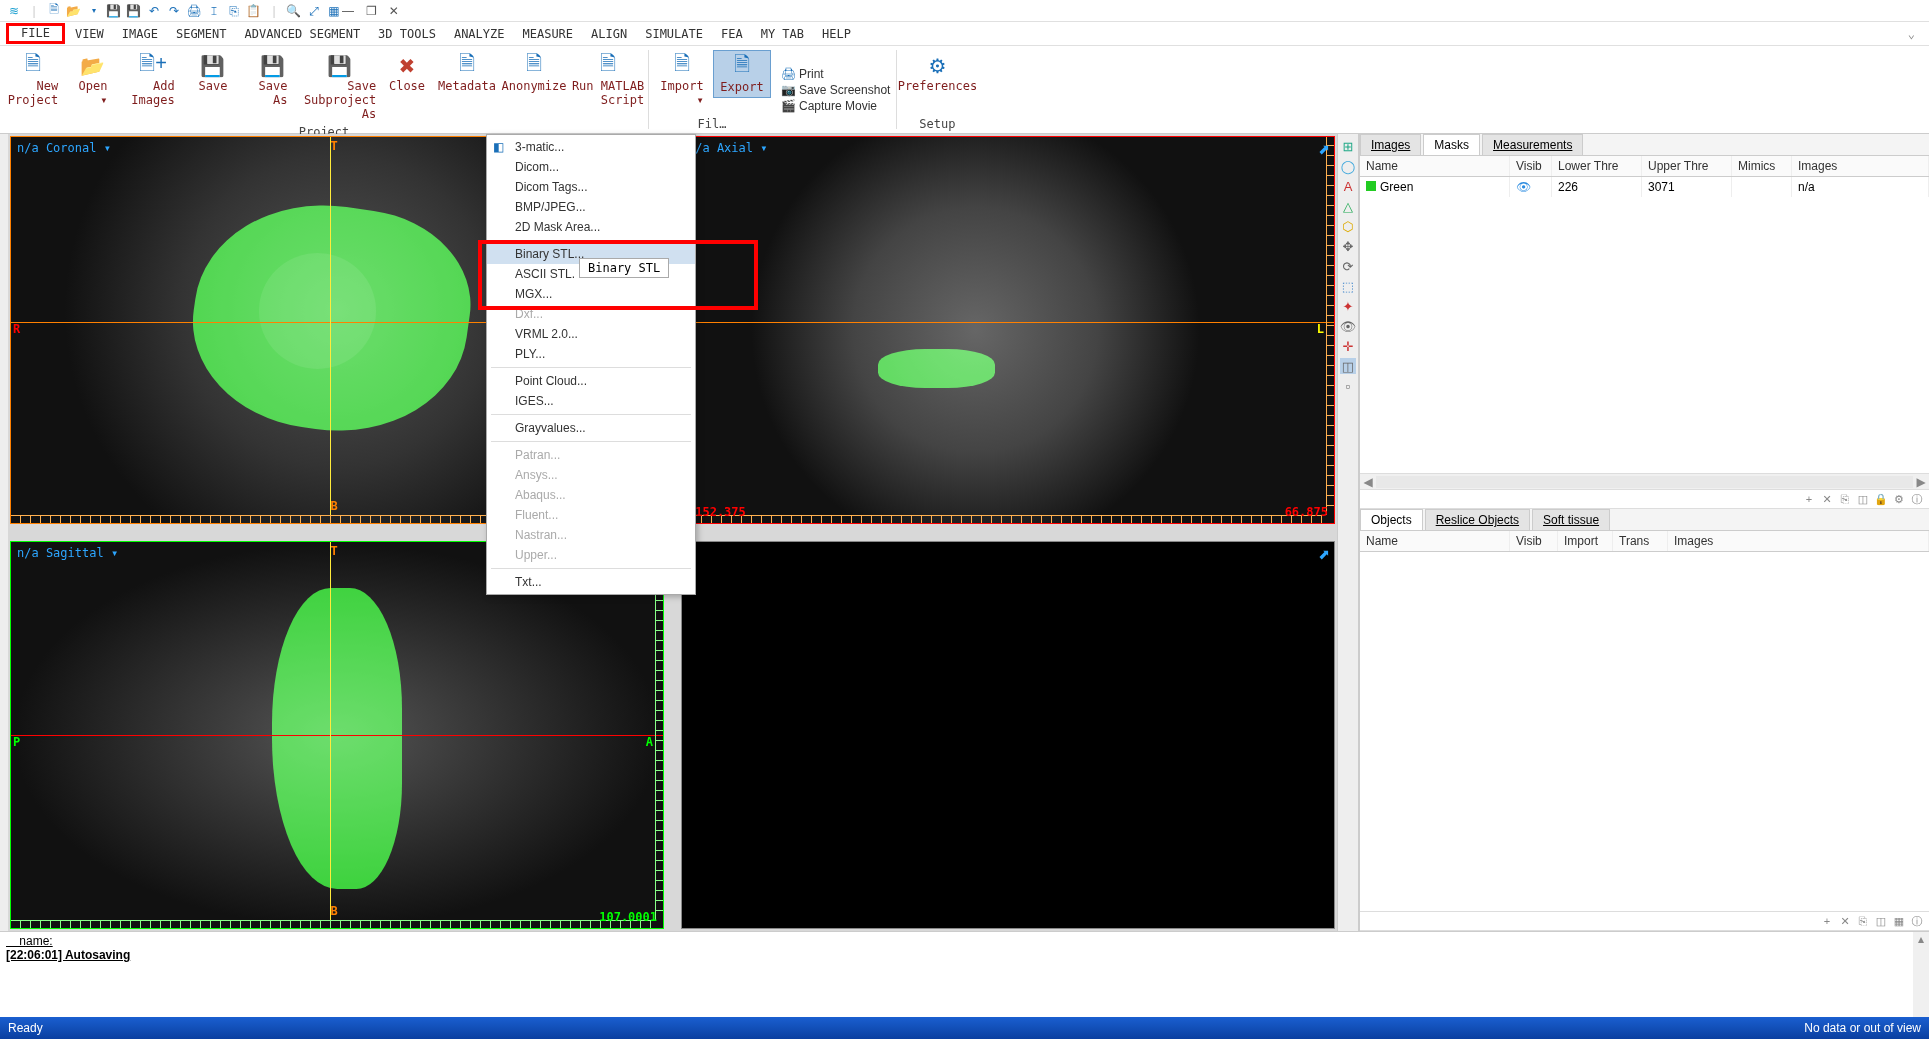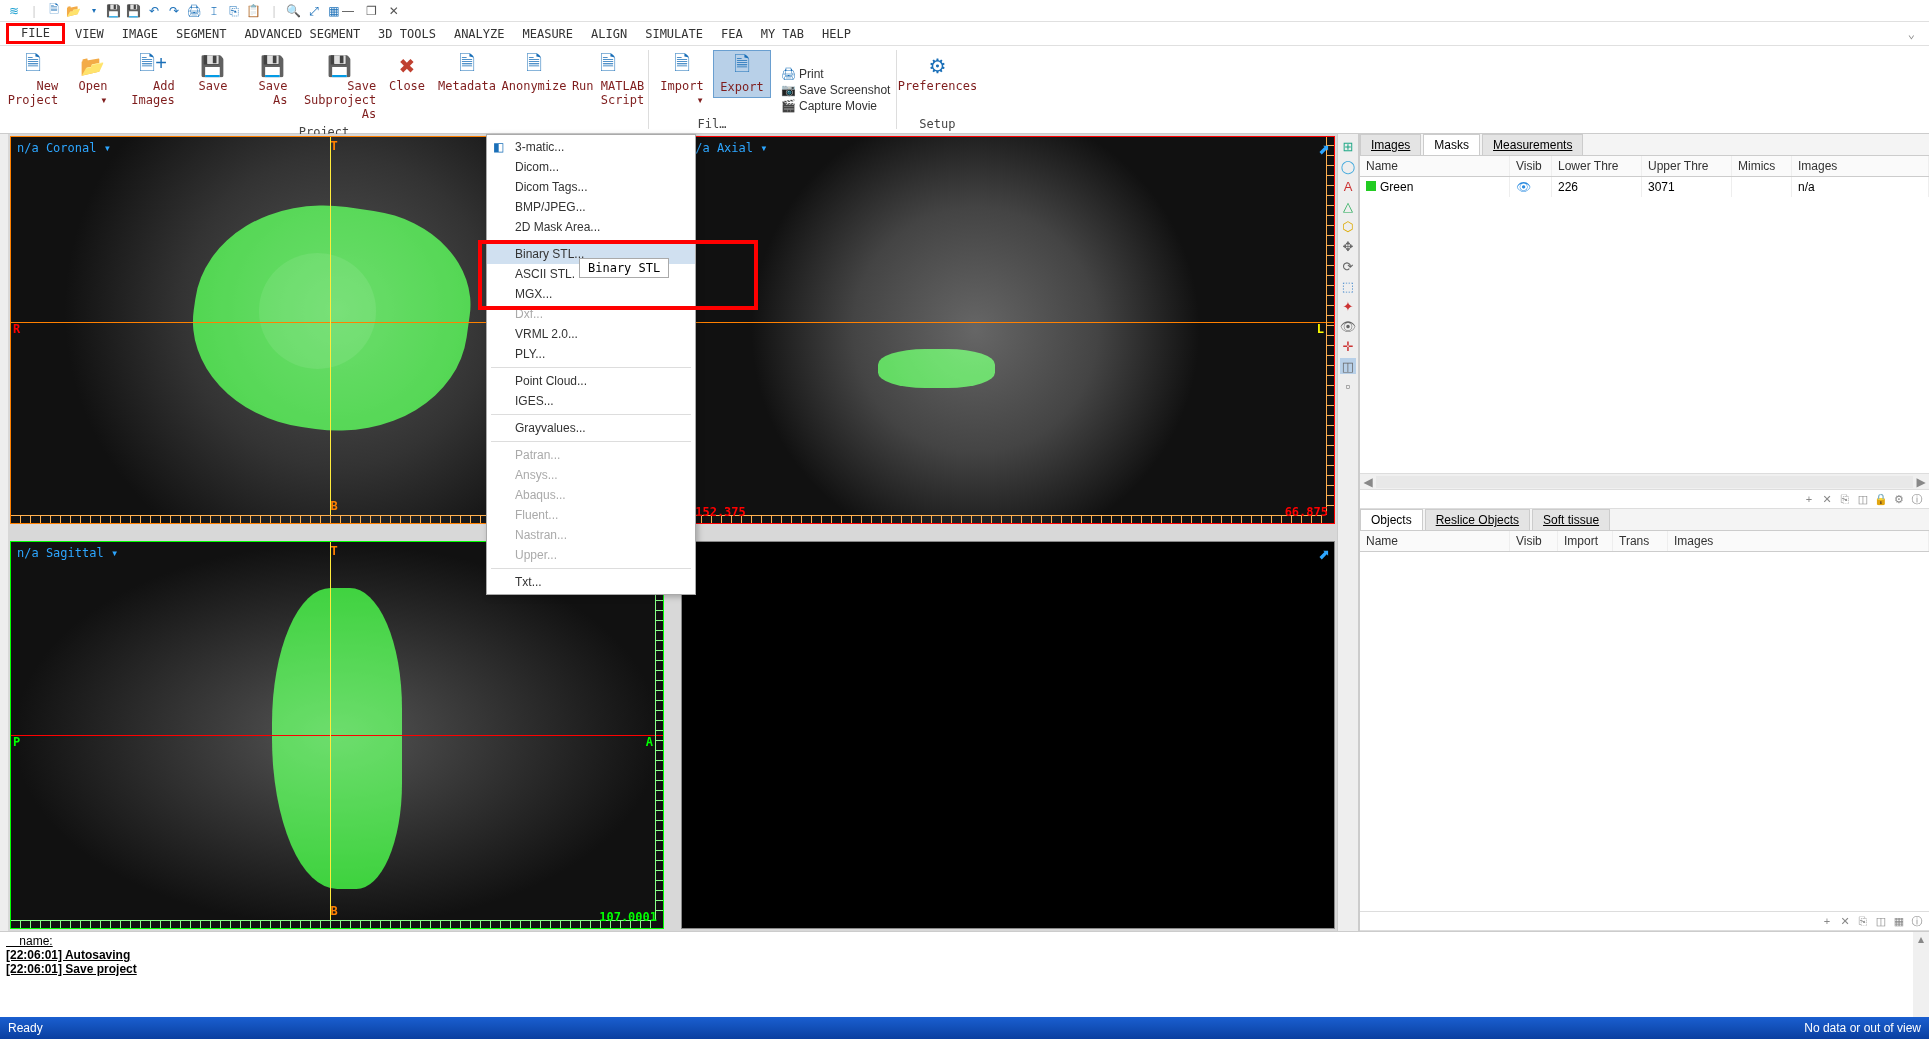--- a/index.html
+++ b/index.html
@@ -382,21 +382,20 @@
       <span>▦</span>
       <span>ⓘ</span>
     </div>
 
   </div>
 </div>
 
 <div class="console">
   <div class="line">    name:</div>
   <div class="line"><span style="font-weight:bold">[22:06:01] Autosaving</span></div>
-  <div class="line"><span style="font-weight:bold">[22:06:01] Save project</span></div>
   <div class="scroll">
       <div style="height:16px;text-align:center;color:#888">▴</div>
     </div>
 </div>
 
 <div class="statusbar">
   <span>Ready</span>
   <span class="right">No data or out of view</span>
 </div>
 

